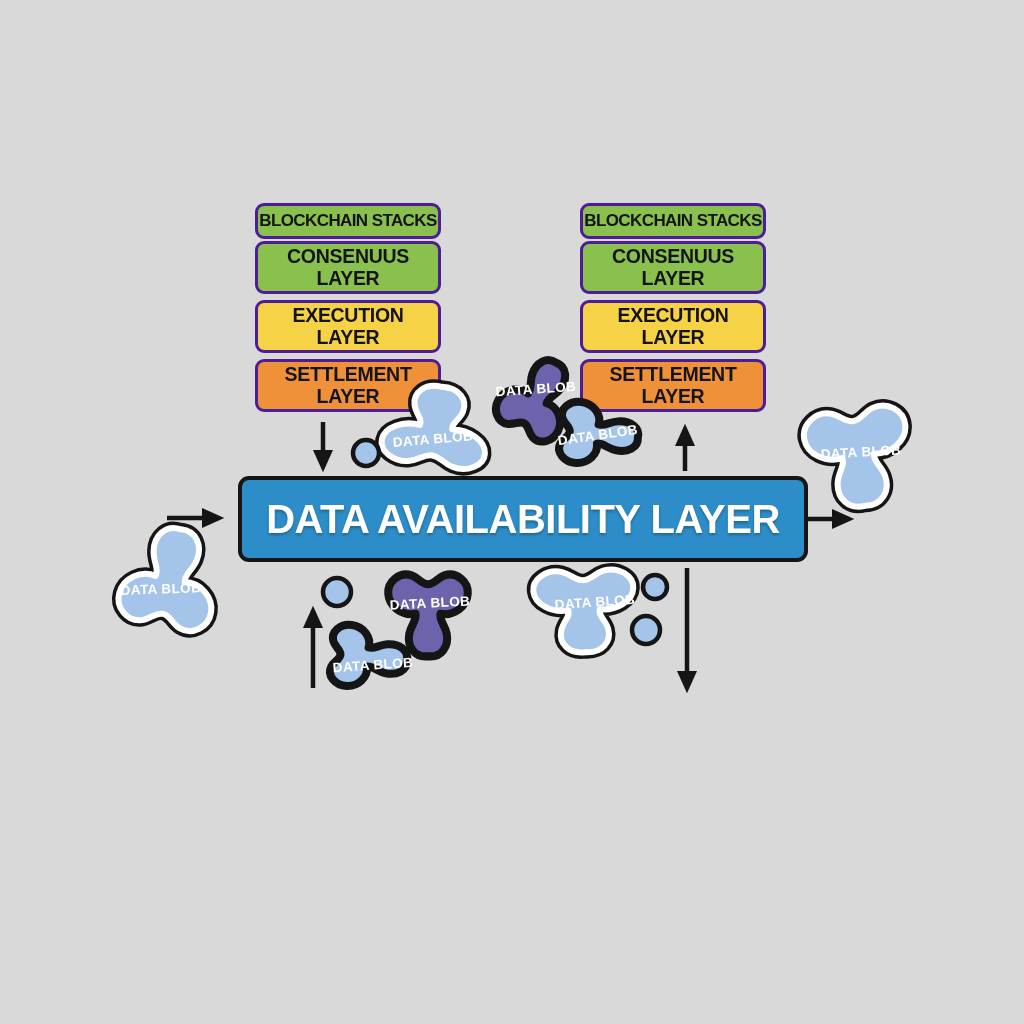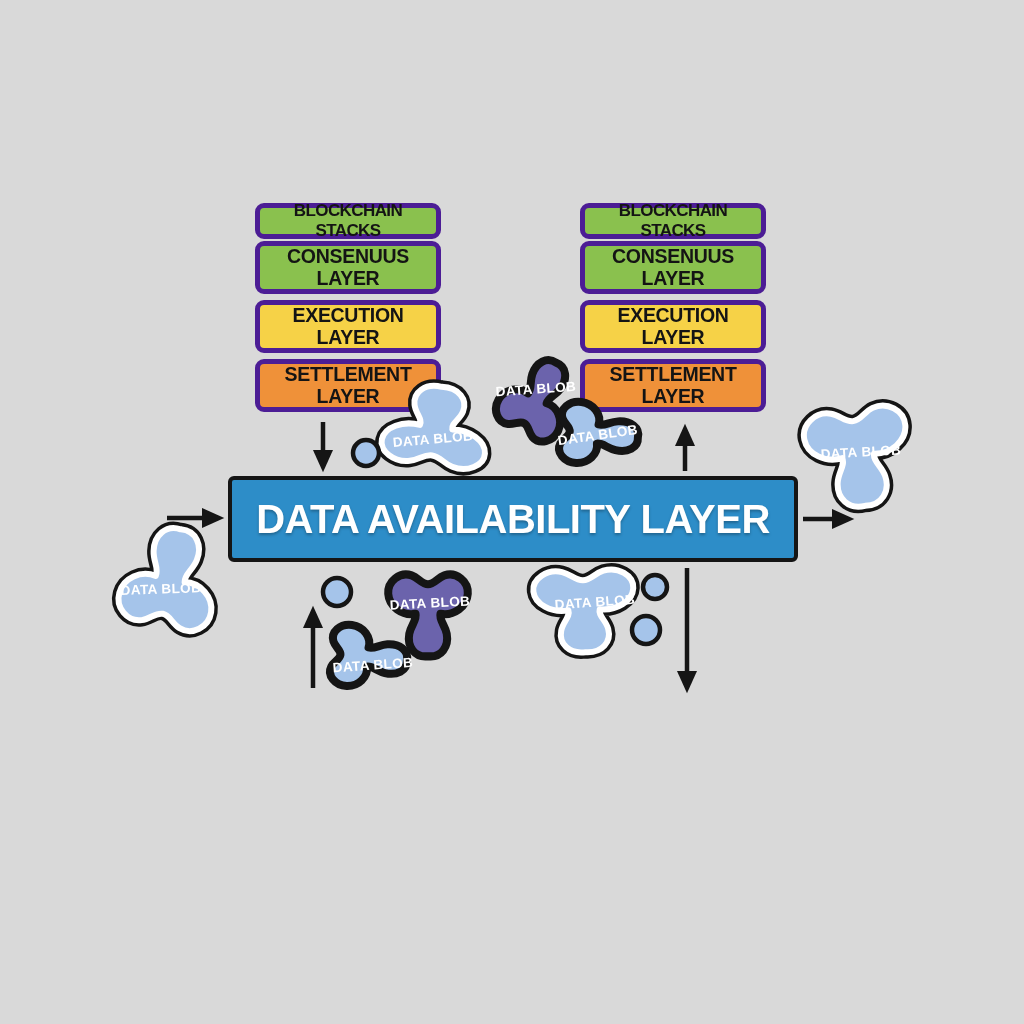--- a/index.html
+++ b/index.html
@@ -4,32 +4,32 @@
 <style>
   html,body{margin:0;padding:0;}
   #canvas{
     position:relative;width:1024px;height:1024px;overflow:hidden;
     background:#d9d9d9;
     font-family:"Liberation Sans", sans-serif;
   }
   .stack{position:absolute;width:186px;}
   .stack-box{
     box-sizing:border-box;width:100%;
-    border:5px solid #4c1d95;border-radius:9px;
+    border:3px solid #4c1d95;border-radius:9px;
     display:flex;align-items:center;justify-content:center;text-align:center;
     color:#141414;font-weight:700;
   }
   .stack-title{height:36px;font-size:17px;letter-spacing:-0.6px;}
   .stack-layer{height:53px;margin-top:6px;font-size:19.5px;line-height:1.12;letter-spacing:-0.3px;padding:2px 38px;}
   .stack-layer.first{margin-top:2px;}
   .bar{
     position:absolute;box-sizing:border-box;z-index:3;
-    border:4px solid #151515;border-radius:6px;
+    border:4px solid #151515;border-radius:11px;
     display:flex;align-items:center;justify-content:center;text-align:center;
-    color:#ffffff;font-weight:700;text-shadow:0 2px 3px rgba(0,0,0,0.28);
+    color:#ffffff;font-weight:700;text-shadow:0 2px 3px rgba(0,0,0,0.28);margin-left:10px;
   }
   #da-bar{left:228px;top:476px;width:570px;height:86px;font-size:40px;letter-spacing:-0.5px;}
   #storage-bar{left:214px;top:694px;width:586px;height:103px;font-size:38px;letter-spacing:-0.5px;}
   #shape-layer{position:absolute;left:0;top:0;z-index:2;}
   .stacks-layer{z-index:1;}
   .blob-label{
     font-family:"Liberation Sans", sans-serif;font-weight:700;font-size:13.5px;
     fill:#ffffff;text-anchor:middle;dominant-baseline:middle;letter-spacing:0.4px;
   }
 </style>

